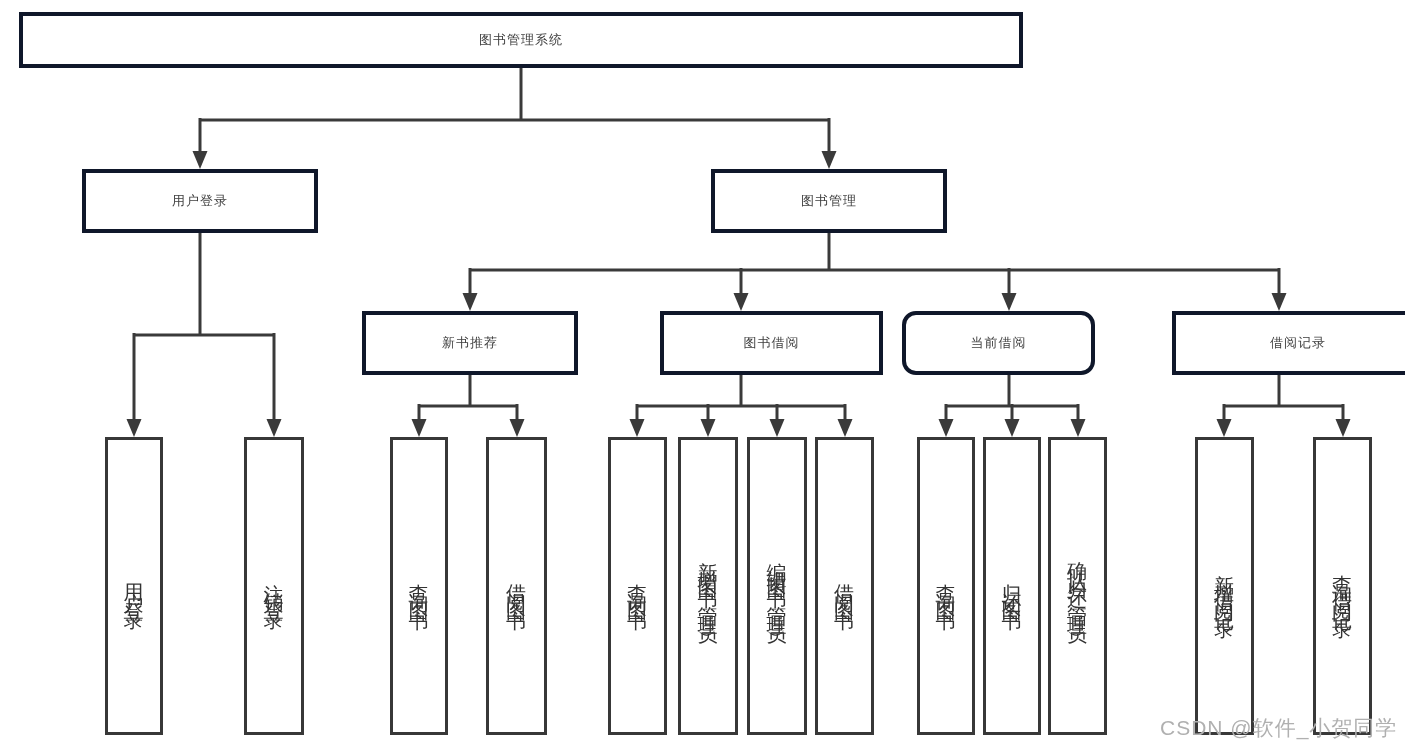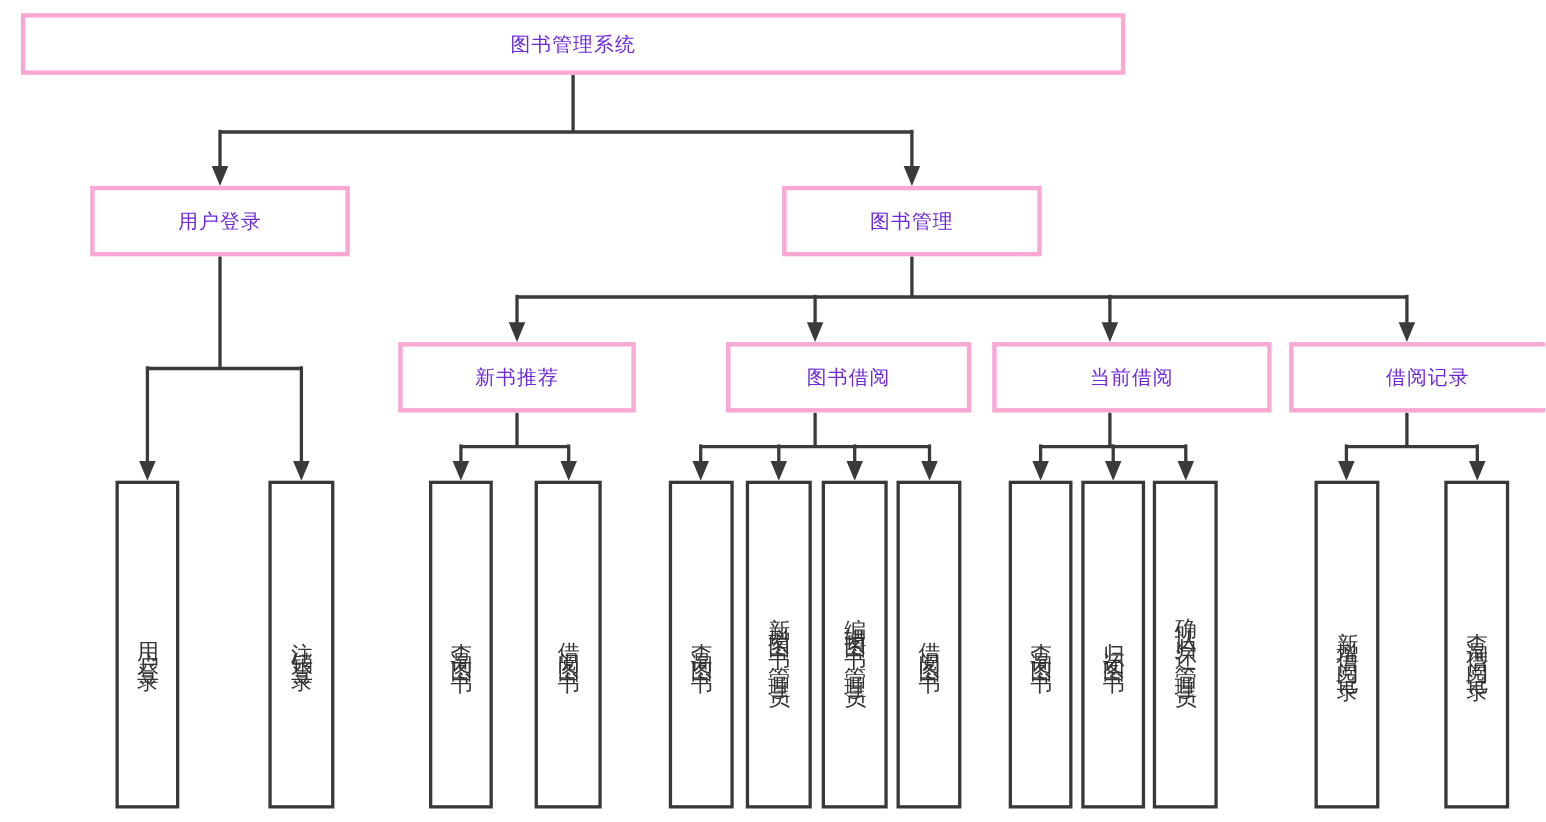--- a/index.html
+++ b/index.html
@@ -11,28 +11,28 @@
     font-family: "Liberation Sans", "DejaVu Sans", sans-serif;
     overflow: hidden;
   }
   svg.wires { position: absolute; left: 0; top: 0; z-index: 1; }
   svg.wires line { stroke: #3a3a3a; stroke-width: 3; }
   svg.wires polygon { fill: #3a3a3a; stroke: none; }
 
   .node {
     position: absolute;
     box-sizing: border-box;
-    border: 4px solid #f9a8d4;
+    border: 4px solid #0f172a;
     background: #ffffff;
     display: flex;
     align-items: center;
     justify-content: center;
-    font-size: 18px;
+    font-size: 13px;
     letter-spacing: 1px;
-    color: #6d28d9;
+    color: #404040;
     z-index: 2;
   }
   .leaf {
     position: absolute;
     box-sizing: border-box;
     border: 3px solid #383838;
     background: #ffffff;
     top: 437px;
     height: 298px;
     display: flex;
@@ -138,34 +138,35 @@
     </g>
   </svg>
 
   <div class="node" style="left:19px; top:12px; width:1004px; height:56px;">图书管理系统</div>
 
   <div class="node" style="left:82px; top:169px; width:236px; height:64px;">用户登录</div>
   <div class="node" style="left:711px; top:169px; width:236px; height:64px;">图书管理</div>
 
   <div class="node" style="left:362px; top:311px; width:216px; height:64px;">新书推荐</div>
   <div class="node" style="left:630px; top:311px; width:223px; height:64px;margin-left:30px;">图书借阅</div>
-  <div class="node" style="left:902px; top:311px; width:254px; height:64px;">当前借阅</div>
+  <div class="node" style="left:902px; top:311px; width:193px; height:64px;border-radius:14px;">当前借阅</div>
   <div class="node" style="left:1172px; top:311px; width:252px; height:64px;">借阅记录</div>
 
   <div class="leaf" style="left:105px; width:58px;">用户登录</div>
   <div class="leaf" style="left:244px; width:60px;">注销登录</div>
 
   <div class="leaf" style="left:390px; width:58px;">查询图书</div>
   <div class="leaf" style="left:486px; width:61px;">借阅图书</div>
 
   <div class="leaf" style="left:608px; width:59px;">查询图书</div>
   <div class="leaf" style="left:678px; width:60px;">新增图书（管理员）</div>
   <div class="leaf" style="left:747px; width:60px;">编辑图书（管理员）</div>
   <div class="leaf" style="left:815px; width:59px;">借阅图书</div>
 
   <div class="leaf" style="left:917px; width:58px;">查询图书</div>
   <div class="leaf" style="left:983px; width:58px;">归还图书</div>
   <div class="leaf" style="left:1048px; width:59px;">确认归还（管理员）</div>
 
   <div class="leaf" style="left:1195px; width:59px;">新增借阅记录</div>
   <div class="leaf" style="left:1313px; width:59px;">查询借阅记录</div>
 
+  <div class="watermark">CSDN @软件_小贺同学</div>
 </div>
 
 </body></html>

